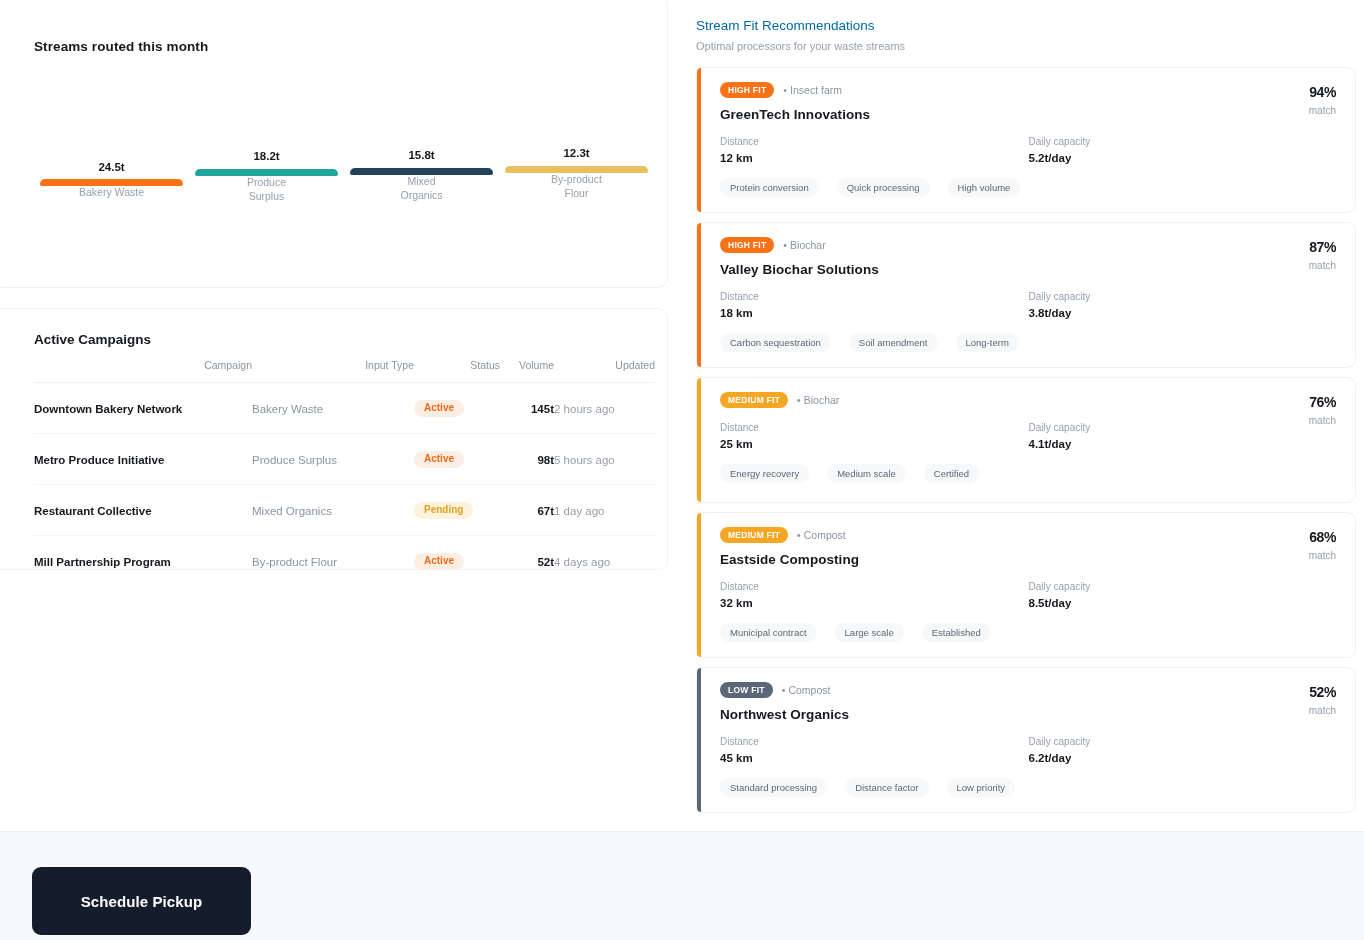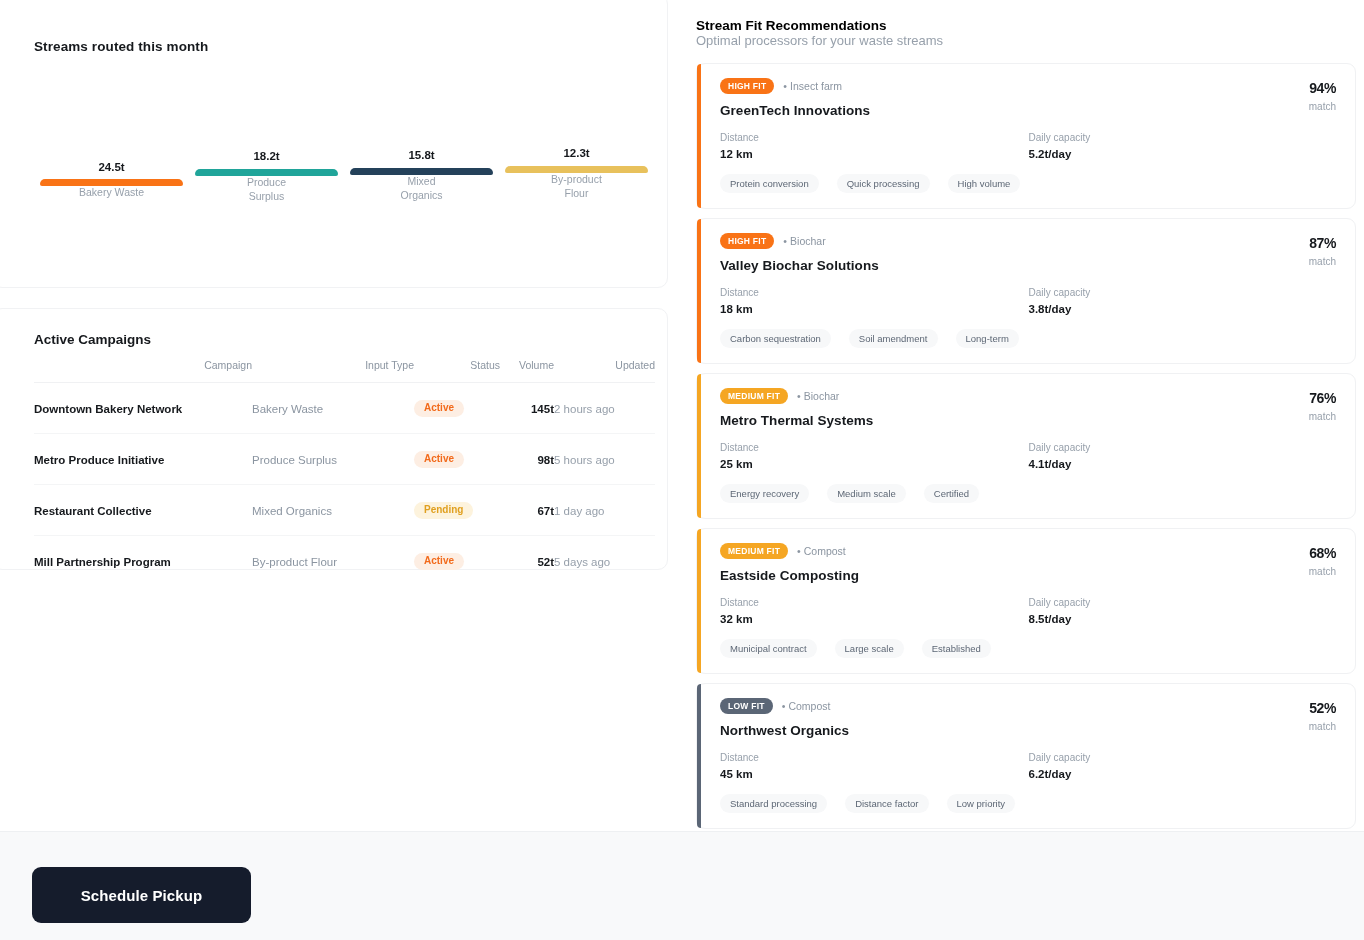--- a/index.html
+++ b/index.html
@@ -85,22 +85,22 @@
   .pill {
     display: inline-block; padding: 3px 10px 4px; border-radius: 999px;
     font-size: 10px; font-weight: 700; line-height: 1;
   }
   .pill-active  { background: #fdeee3; color: #f26a1b; }
   .pill-pending { background: #fdf3dd; color: #e0a020; }
 
   
   .right-col { position: absolute; left: 688px; top: 0; width: 676px; }
   .rec-head { padding: 18px 14px 0 8px; }
-  .rec-title { font-size: 13.5px; font-weight: 700; color: #000000; }
-  .rec-sub { font-size: 13px; color: #97a0ab; }
+  .rec-title { font-size: 13.5px; font-weight: 400; color: #0369a1; }
+  .rec-sub { font-size: 11px; color: #97a0ab; margin-top: 7px; }
 
   .rec-list { margin-top: 15px; padding-left: 8px; padding-right: 8px; }
   .rec-card {
     position: relative; background: #ffffff;
     border: 1px solid #f0f1f3; border-radius: 9px;
     margin-bottom: 9px; padding: 14px 18px 15px 23px;
     min-height: 126px;
   }
   .rec-accent {
     position: absolute; left: 0; top: 0; bottom: 0; width: 3.5px;
@@ -138,21 +138,21 @@
 
   
   .footer {
     position: absolute; left: 0; top: 831px; width: 1364px; height: 109px;
     background: #f8f9fa; border-top: 1px solid #eef0f2;
   }
   .cta {
     position: absolute; left: 32px; top: 35px;
     background: #151c2c; color: #ffffff;
     border: none; border-radius: 9px;
-    width: 219px; height: 56px;
+    width: 219px; height: 68px;
     font-family: "Liberation Sans", sans-serif;
     font-size: 15px; font-weight: 700; letter-spacing: .1px;
     cursor: pointer;
   }
 </style>
 </head>
 <body>
 
 <div class="page">
 
@@ -221,21 +221,21 @@
               <td class="c-input">Mixed Organics</td>
               <td class="c-status"><span class="pill pill-pending">Pending</span></td>
               <td class="c-vol">67t</td>
               <td class="c-upd">1 day ago</td>
             </tr>
             <tr>
               <td class="c-name">Mill Partnership Program</td>
               <td class="c-input">By-product Flour</td>
               <td class="c-status"><span class="pill pill-active">Active</span></td>
               <td class="c-vol">52t</td>
-              <td class="c-upd">5 days ago</td>
+              <td class="c-upd">4 days ago</td>
             </tr>
           </tbody>
       </table>
     </div>
 
   </div>
 
   <div class="right-col">
     <div class="rec-head">
       <div class="rec-title">Stream Fit Recommendations</div>
@@ -295,21 +295,20 @@
             <div class="score-pct">87%</div>
             <div class="score-lbl">match</div>
           </div>
         </div>
         <div class="rec-card">
           <div class="rec-accent" style="background: rgb(245, 166, 35);"></div>
           <div class="rec-top">
             <span class="fit-badge fit-medium">MEDIUM FIT</span>
             <span class="rec-type"><span class="dot">•</span><span>Biochar</span></span>
           </div>
-          <div class="rec-name">Metro Thermal Systems</div>
           <div class="rec-metrics">
             <div class="metric">
               <div class="metric-label">Distance</div>
               <div class="metric-value">25 km</div>
             </div>
             <div class="metric">
               <div class="metric-label">Daily capacity</div>
               <div class="metric-value">4.1t/day</div>
             </div>
           </div>

